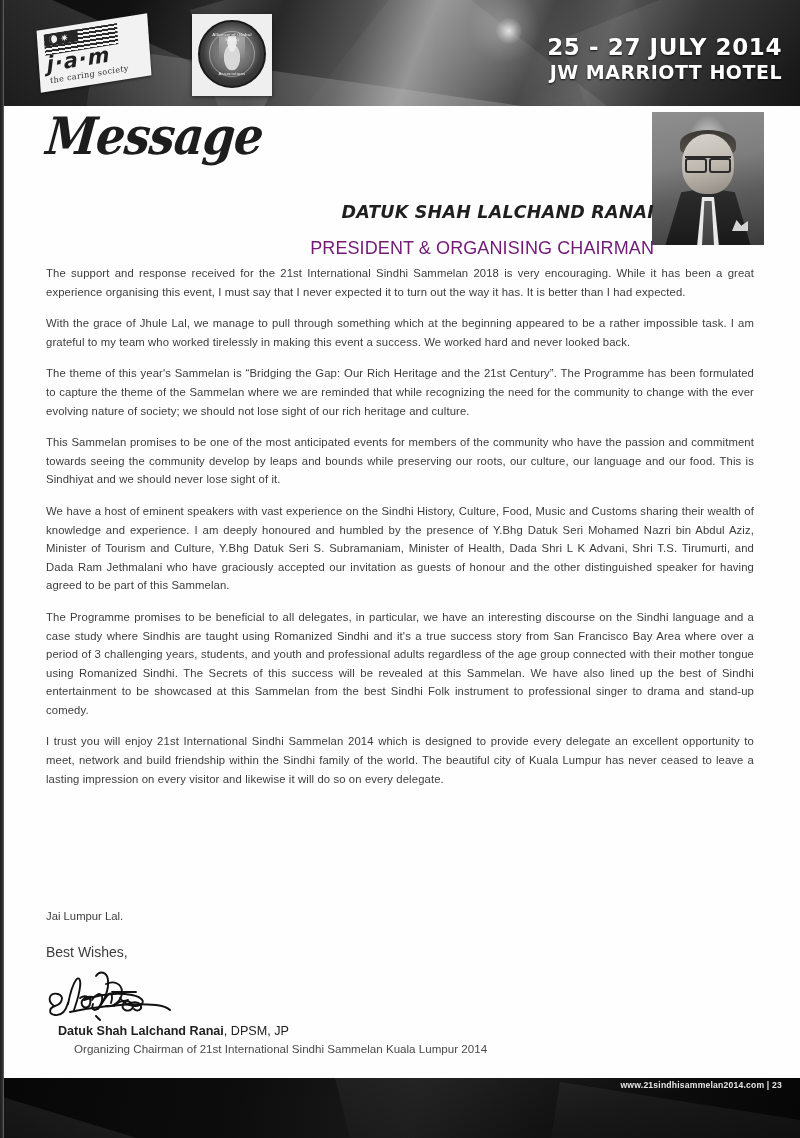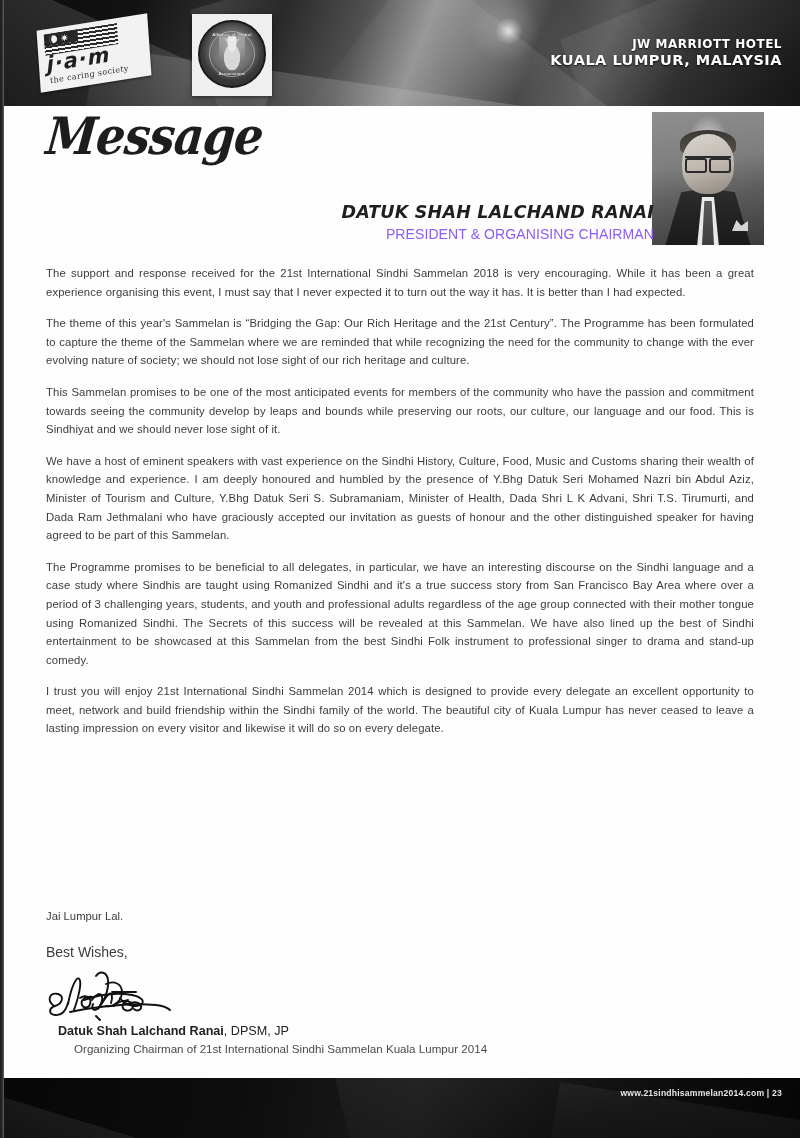--- a/index.html
+++ b/index.html
@@ -139,21 +139,21 @@
   .hdr-event {
     position: absolute; right: 18px; top: 36px;
     text-align: right; color: #ffffff;
     font-family: "DejaVu Sans", sans-serif;
     text-shadow: 0 1px 2px rgba(0,0,0,0.85);
   }
   .hdr-date {
     font-size: 23px; font-weight: 700; letter-spacing: .6px; line-height: 1.04;
   }
   .hdr-venue {
-    font-size: 12px; font-weight: 700; letter-spacing: .5px; line-height: 1.22; margin-top: 1px; text-align: right;
+    font-size: 19px; font-weight: 700; letter-spacing: .5px; line-height: 1.22; margin-top: 1px; text-align: right;
   }
   .hdr-city {
     font-size: 14.5px; font-weight: 700; letter-spacing: .5px; line-height: 1.22;
   }
 
   
   .content {
     position: absolute; left: 0; top: 106px; width: 800px; height: 972px;
     background: #fefefe;
   }
@@ -227,22 +227,22 @@
     position: absolute; right: 146px; top: 96px;
     text-align: right; color: #1f1f1f;
   }
   .name-line {
     font-family: "DejaVu Sans", sans-serif;
     font-weight: 700; font-style: italic;
     font-size: 17.5px; letter-spacing: .2px; line-height: 1.2;
   }
   .role-line {
     font-family: "Liberation Sans", sans-serif;
-    font-size: 14px; letter-spacing: .1px; line-height: 1.3;
-    color: #8b5cf6; margin-top: 2px;
+    font-size: 18px; letter-spacing: .1px; line-height: 1.3;
+    color: #701a75; margin-top: 14px;
   }
 
   .letter {
     position: absolute; left: 46px; top: 158px; width: 708px;
   }
   .para {
     text-align: justify;
     font-family: "Liberation Sans", sans-serif;
     font-size: 11.3px;
     line-height: 18.6px;
@@ -287,21 +287,21 @@
   .ftr-facet {
     position: absolute; transform-origin: 0 0;
   }
   .ff1 { left: -40px; top: 6px; width: 420px; height: 120px; transform: rotate(17deg);
          background: linear-gradient(180deg, rgba(255,255,255,0.07), rgba(255,255,255,0)); }
   .ff2 { left: 330px; top: -20px; width: 330px; height: 120px; transform: rotate(-14deg);
          background: linear-gradient(180deg, rgba(255,255,255,0.06), rgba(255,255,255,0)); }
   .ff3 { left: 560px; top: 4px; width: 300px; height: 90px; transform: rotate(9deg);
          background: linear-gradient(180deg, rgba(255,255,255,0.05), rgba(255,255,255,0)); }
   .footer-text {
-    position: absolute; right: 18px; top: 10px;
+    position: absolute; right: 18px; top: 2px;
     color: #e6e6e6;
     font-family: "Liberation Sans", sans-serif;
     font-size: 8.6px; font-weight: 700; letter-spacing: .2px;
   }
 </style>
 </head>
 <body>
 
 <div class="page">
 
@@ -327,22 +327,22 @@
       <div class="ring">
         <div class="deity"></div>
         <div class="emblem-text">
           <div class="et-top">Alliance of Global Sindhi</div>
           <div class="et-bot">Associations</div>
         </div>
       </div>
     </div>
 
     <div class="hdr-event">
+      <div class="hdr-date">25 - 27 JULY 2014</div>
       <div class="hdr-venue">JW MARRIOTT HOTEL</div>
-      <div class="hdr-city">KUALA LUMPUR, MALAYSIA</div>
     </div>
   </div>
 
   <div class="content">
 
     <div class="title-message">Message</div>
 
     <div class="portrait">
       <div class="body-suit"></div>
       <div class="shirt"></div>
@@ -353,20 +353,21 @@
       <div class="glasses"></div>
     </div>
 
     <div class="name-block">
       <div class="name-line">DATUK SHAH LALCHAND RANAI</div>
       <div class="role-line">PRESIDENT &amp; ORGANISING CHAIRMAN</div>
     </div>
 
     <div class="letter">
       <p class="para">The support and response received for the 21st International Sindhi Sammelan 2018 is very encouraging. While it has been a great experience organising this event, I must say that I never expected it to turn out the way it has. It is better than I had expected.</p>
+      <p class="para">With the grace of Jhule Lal, we manage to pull through something which at the beginning appeared to be a rather impossible task. I am grateful to my team who worked tirelessly in making this event a success. We worked hard and never looked back.</p>
       <p class="para">The theme of this year's Sammelan is “Bridging the Gap:  Our Rich Heritage and the 21st Century”. The Programme has been formulated to capture the theme of the Sammelan where we are reminded that while recognizing the need for the community to change with the ever evolving nature of society; we should not lose sight of our rich heritage and culture.</p>
       <p class="para">This Sammelan promises to be one of the most anticipated events for members of the community who have the passion and commitment towards seeing the community develop by leaps and bounds while preserving our roots, our culture, our language and our food. This is Sindhiyat and we should never lose sight of it.</p>
       <p class="para">We have a host of eminent speakers with vast experience on the Sindhi History, Culture, Food, Music and Customs sharing their wealth of knowledge and experience. I am deeply honoured and humbled by the presence of Y.Bhg Datuk Seri Mohamed Nazri bin Abdul Aziz, Minister of Tourism and Culture, Y.Bhg Datuk Seri S. Subramaniam, Minister of Health, Dada Shri L K Advani, Shri T.S. Tirumurti, and Dada Ram Jethmalani who have graciously accepted our invitation as guests of honour and the other distinguished speaker for having agreed to be part of this Sammelan.</p>
       <p class="para">The Programme promises to be beneficial to all delegates, in particular, we have an interesting discourse on the Sindhi language and a case study where Sindhis are taught using Romanized Sindhi and it's a true success story from San Francisco Bay Area where over a period of 3 challenging years, students, and youth and professional adults regardless of the age group connected with their mother tongue using Romanized Sindhi.  The Secrets of this success will be revealed at this Sammelan. We have also lined up the best of Sindhi entertainment to be showcased at this Sammelan from the best Sindhi Folk instrument to professional singer to drama and stand-up comedy.</p>
       <p class="para">I trust you will enjoy 21st International Sindhi Sammelan 2014 which is designed to provide every delegate an excellent opportunity to meet, network and build friendship within the Sindhi family of the world. The beautiful city of Kuala Lumpur has never ceased to leave a lasting impression on every visitor and likewise it will do so on every delegate.</p>
     </div>
 
     <div class="closing-jai">Jai Lumpur Lal.</div>
     <div class="closing-best">Best Wishes,</div>
 

